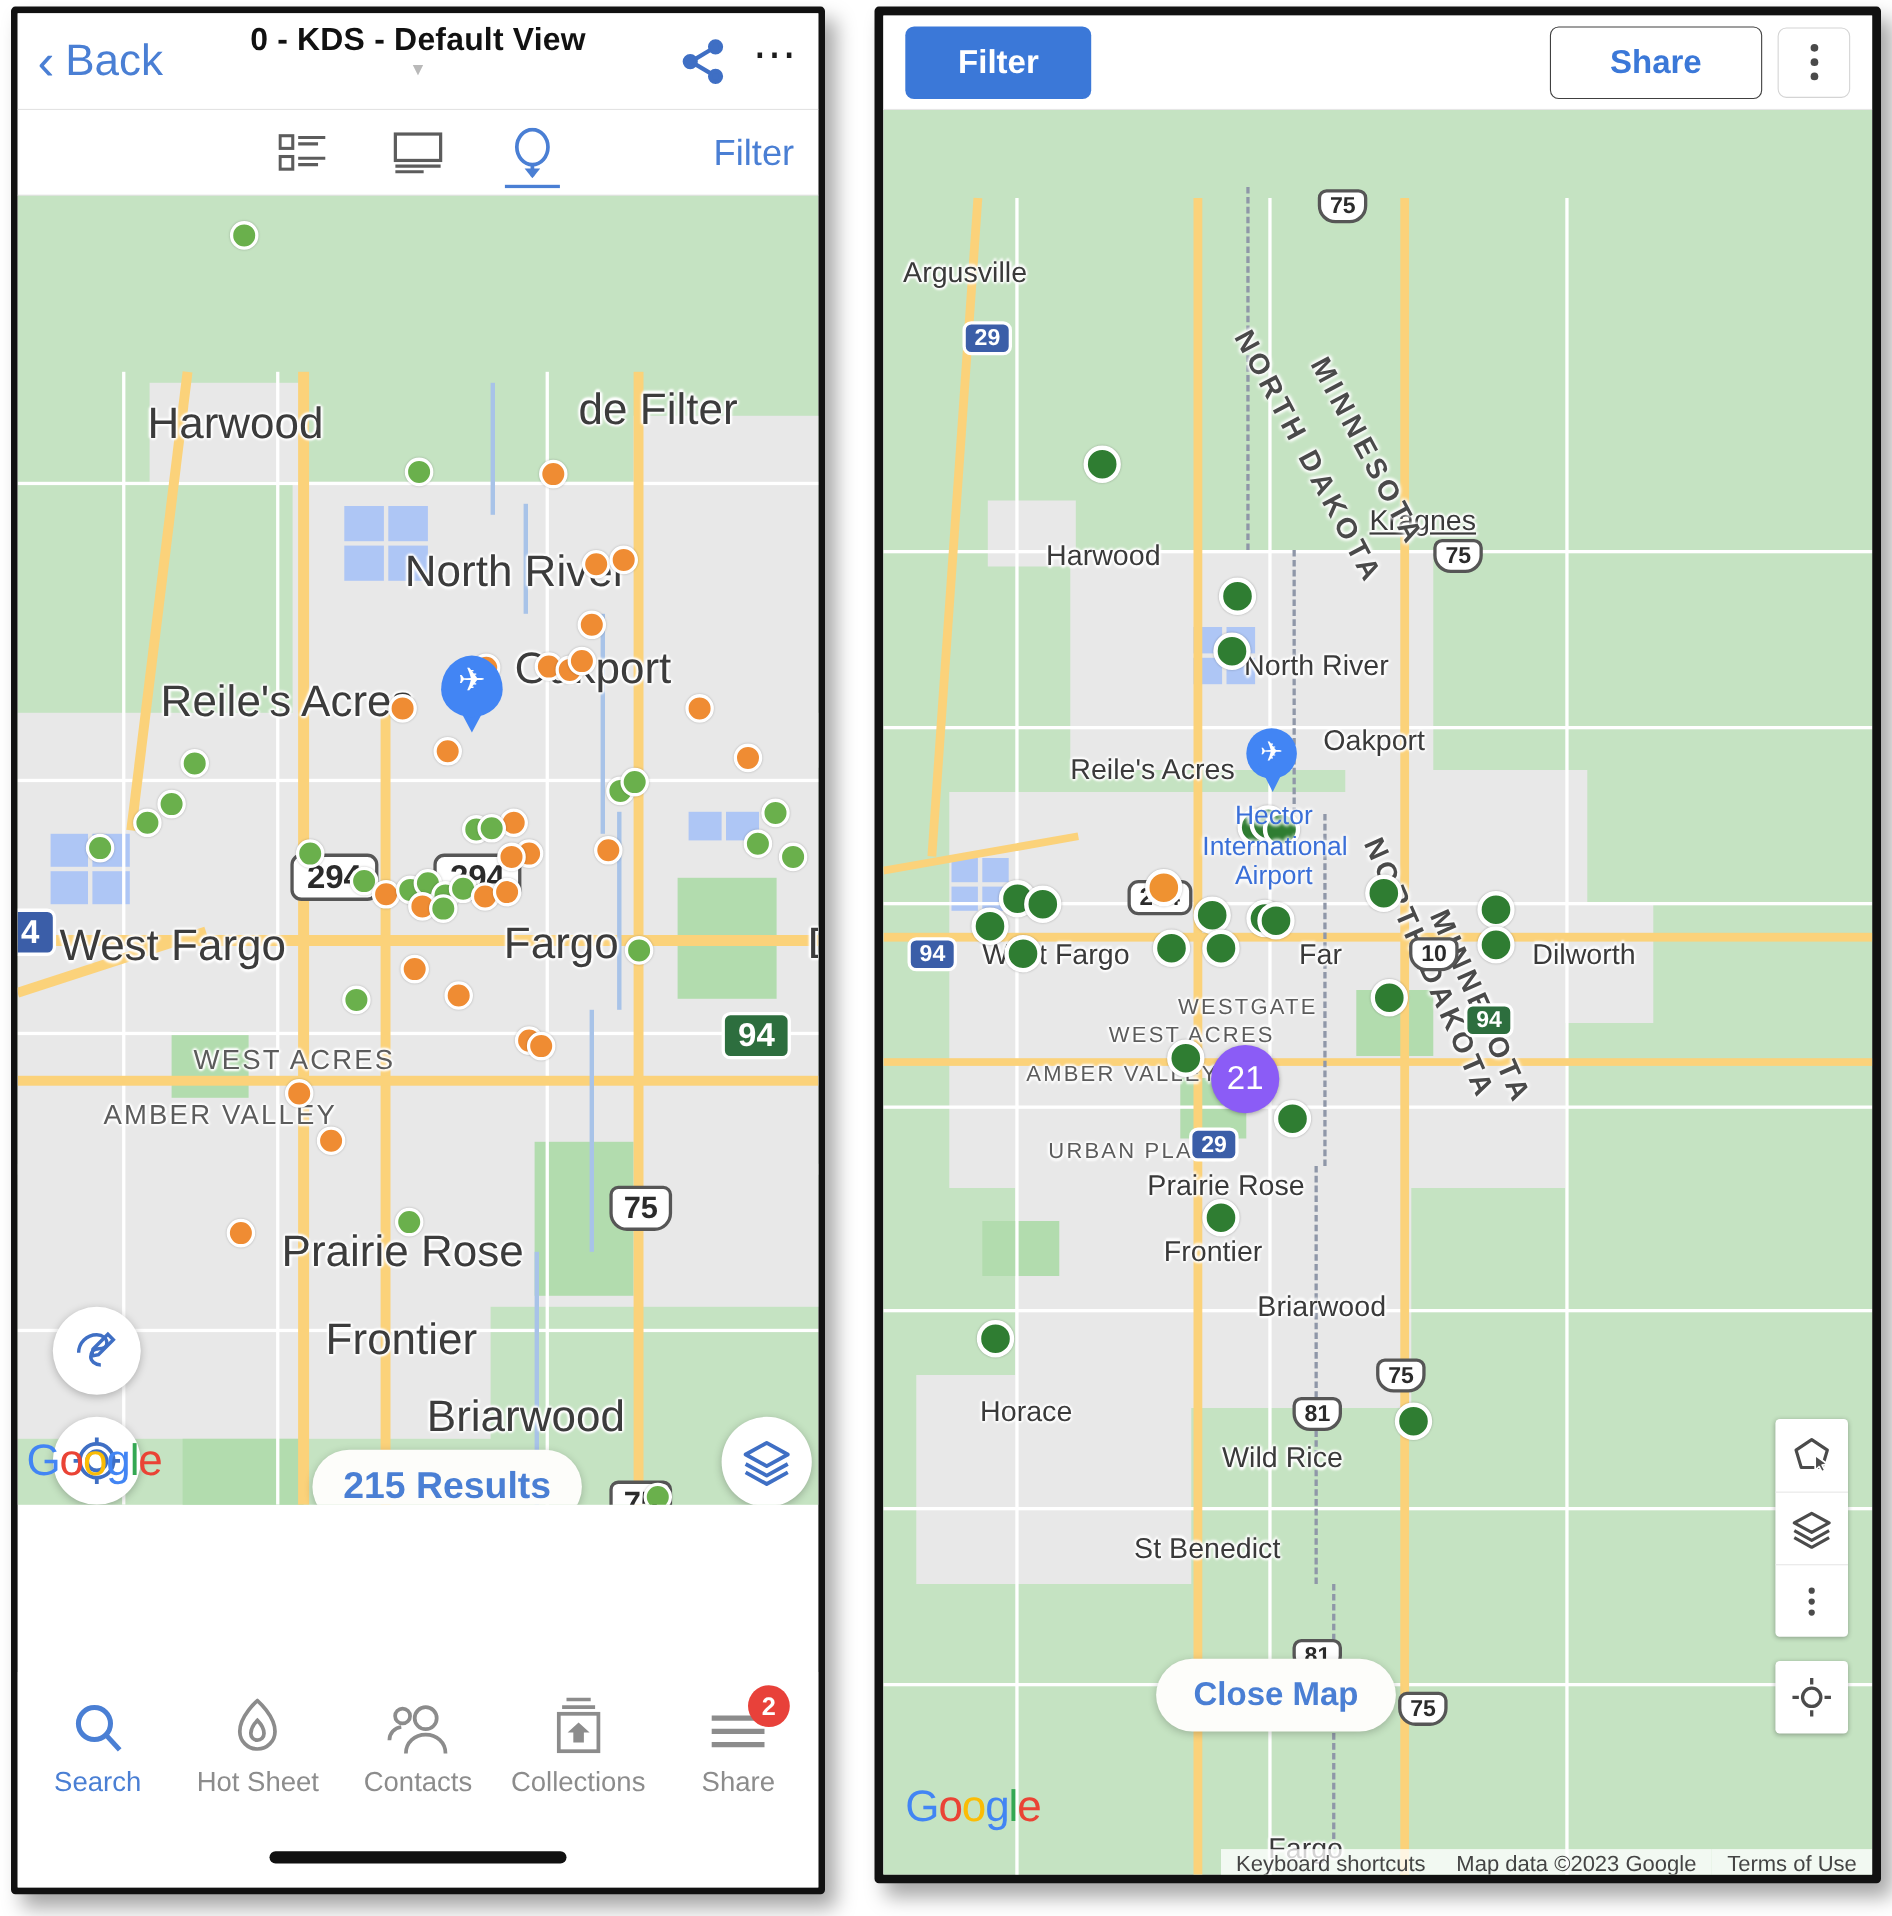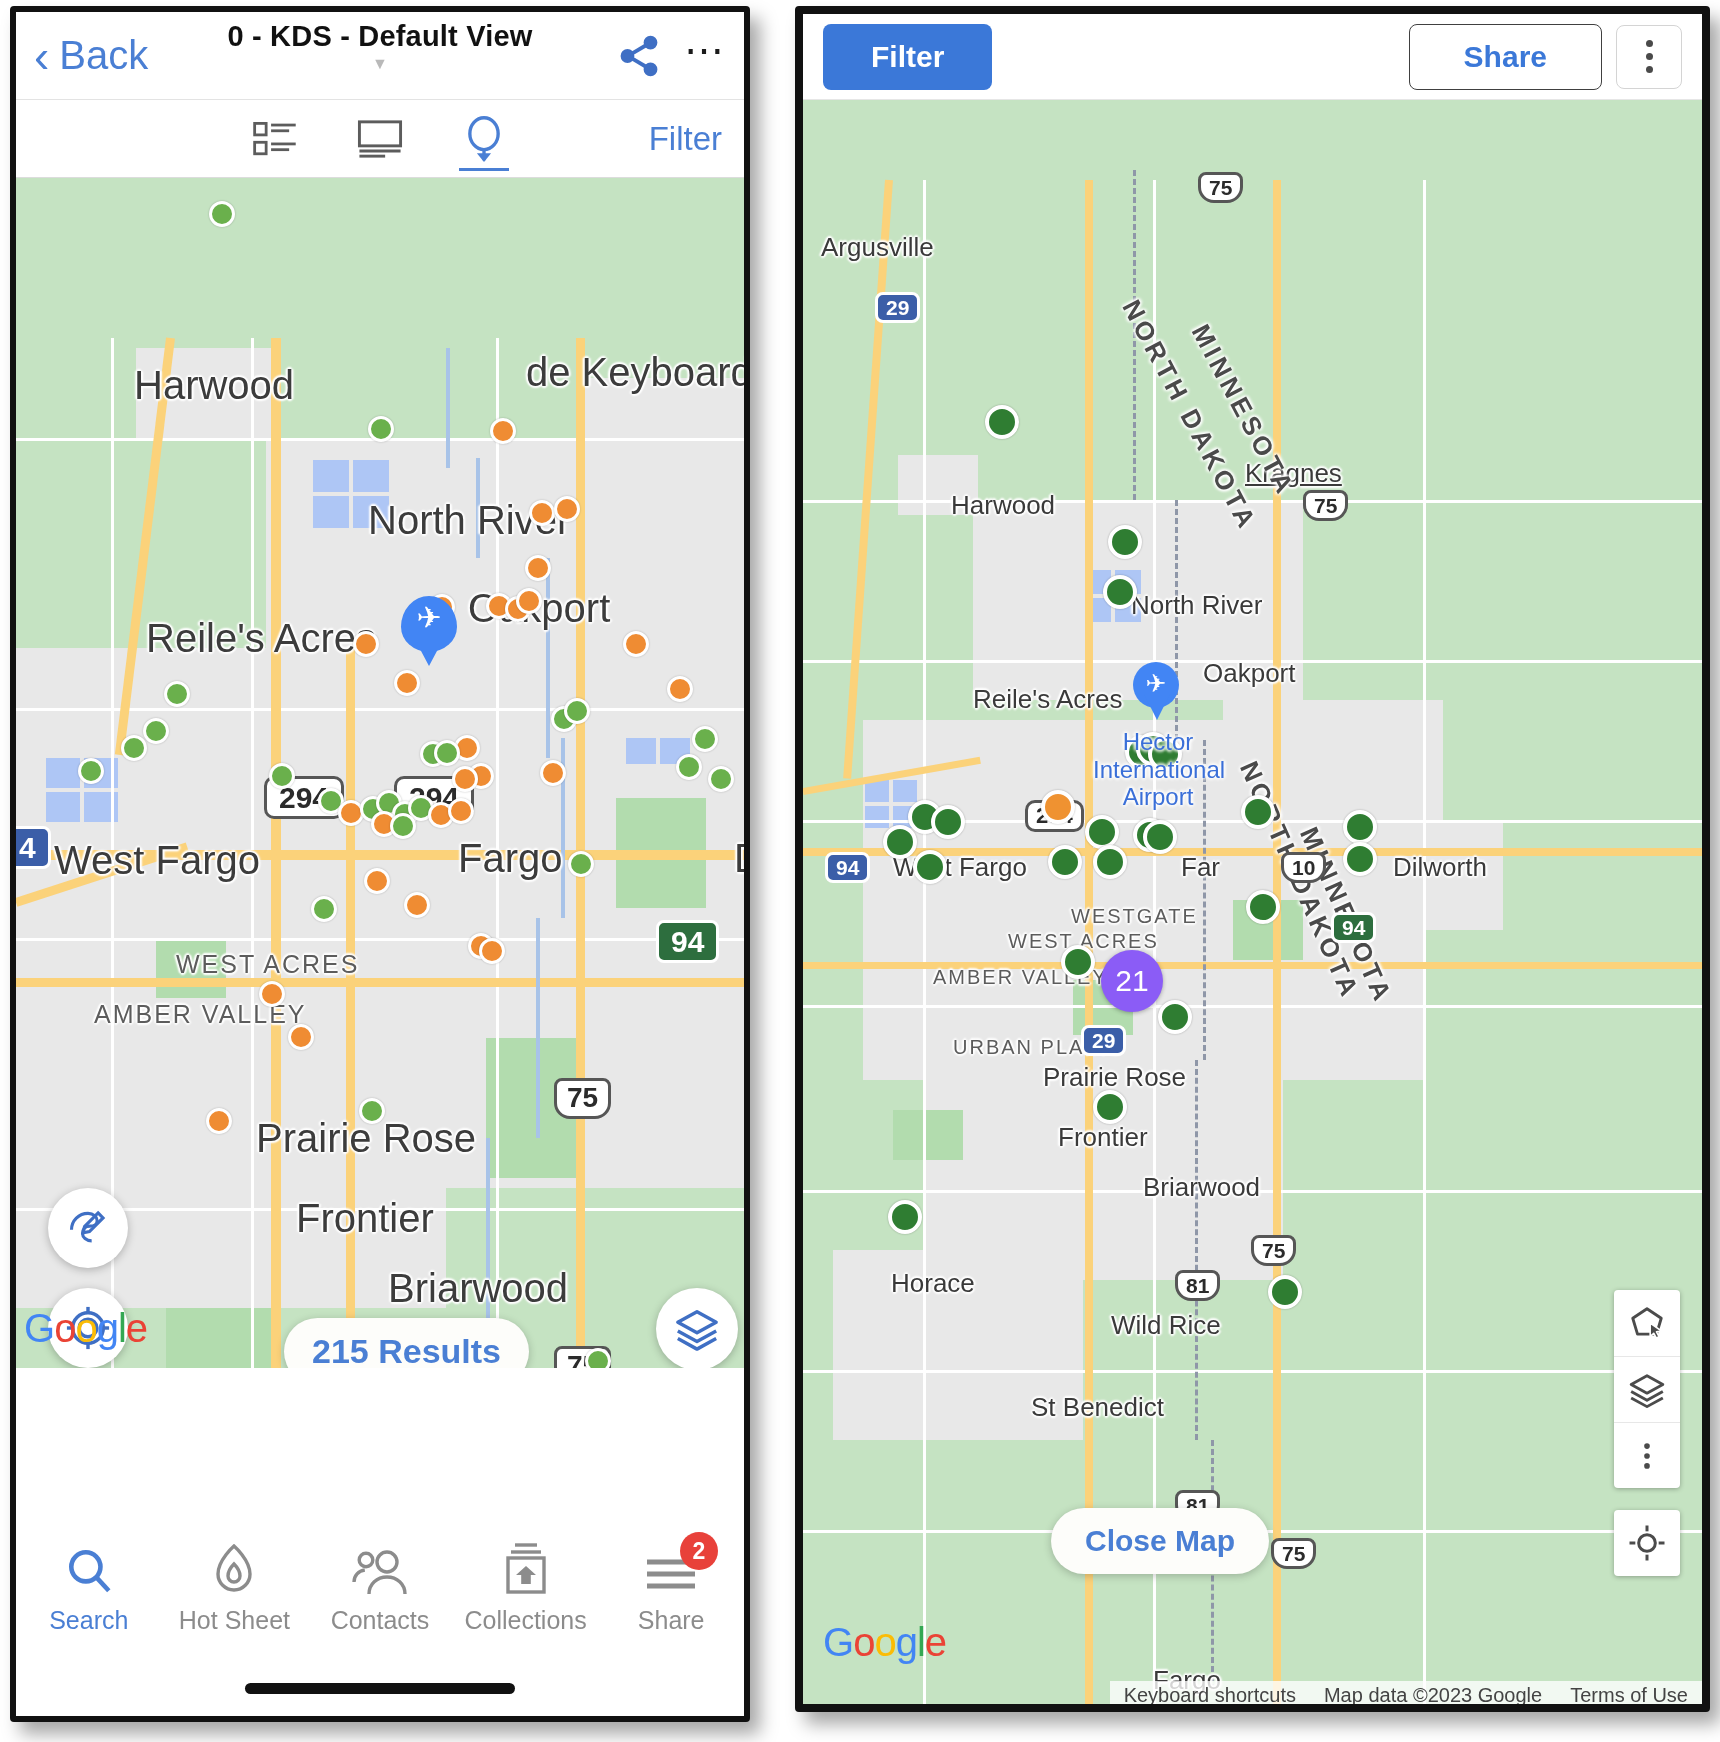--- a/index.html
+++ b/index.html
@@ -286,21 +286,21 @@
 
       <div class="river" style="left:430px;top:170px;width:4px;height:120px;"></div>
       <div class="river" style="left:460px;top:280px;width:4px;height:100px;"></div>
       <div class="river" style="left:530px;top:380px;width:4px;height:200px;"></div>
       <div class="river" style="left:545px;top:560px;width:4px;height:180px;"></div>
       <div class="river" style="left:520px;top:740px;width:4px;height:220px;"></div>
       <div class="river" style="left:470px;top:960px;width:4px;height:230px;"></div>
 
       <div>
           <div class="mlabel city" style="left: 118px; top: 185px;">Harwood</div>
-          <div class="mlabel city" style="left: 510px; top: 172px;">de Keyboard</div>
+          <div class="mlabel city" style="left: 510px; top: 172px;">de Filter</div>
           <div class="mlabel city" style="left: 352px; top: 320px;">North River</div>
           <div class="mlabel city" style="left: 452px; top: 408px;">Oakport</div>
           <div class="mlabel city" style="left: 130px; top: 438px;">Reile's Acres</div>
           <div class="mlabel city" style="left: 38px; top: 660px;">West Fargo</div>
           <div class="mlabel city" style="left: 442px; top: 658px;">Fargo</div>
           <div class="mlabel city" style="left: 718px; top: 658px;">D</div>
           <div class="mlabel hood" style="left: 160px; top: 772px;">WEST ACRES</div>
           <div class="mlabel hood" style="left: 78px; top: 822px;">AMBER VALLEY</div>
           <div class="mlabel city" style="left: 240px; top: 938px;">Prairie Rose</div>
           <div class="mlabel city" style="left: 280px; top: 1018px;">Frontier</div>

